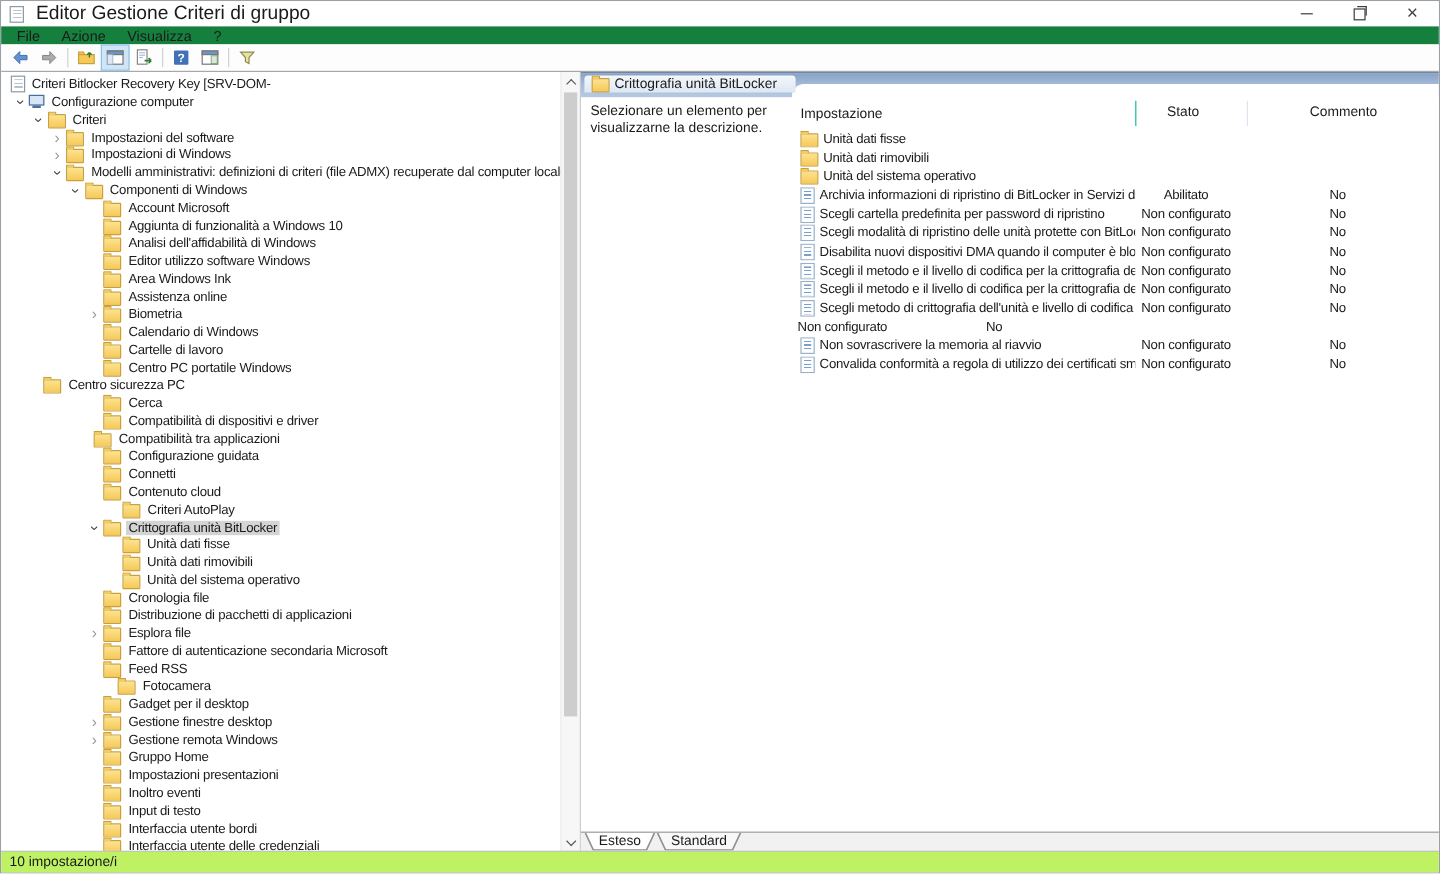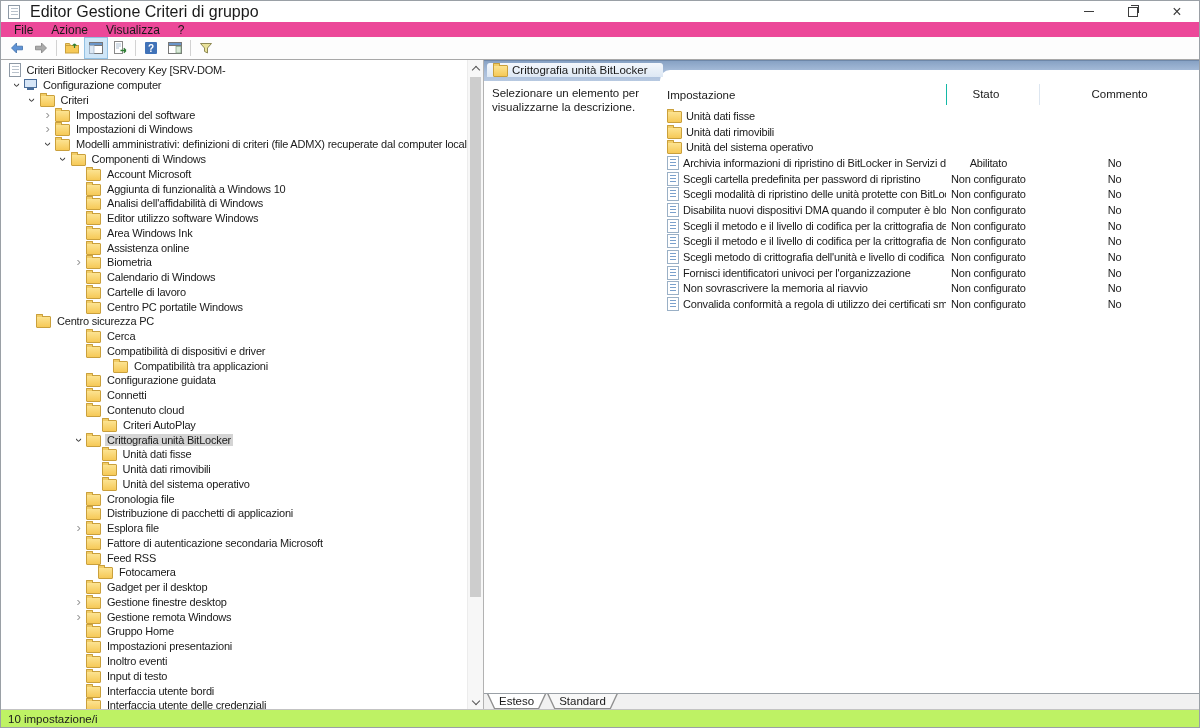--- a/index.html
+++ b/index.html
@@ -10,21 +10,21 @@
   #titlebar{height:21px;display:flex;align-items:center;padding-left:7px;background:#fff;}
   #titlebar .title{margin-left:6px;font-size:16px;}
   #wincontrols{margin-left:auto;display:flex;height:21px;}
   .wbtn{width:44px;height:21px;display:flex;align-items:center;justify-content:center;}
   .glyph-min{width:10px;height:1px;background:#3c3c3c;display:block;}
   .glyph-restore{width:8px;height:8px;border:1px solid #3c3c3c;position:relative;display:block;background:#fff;}
   .glyph-restore::before{content:"";position:absolute;left:2px;top:-3px;width:7px;height:7px;border-top:1px solid #3c3c3c;border-right:1px solid #3c3c3c;}
   .glyph-close::before{content:"\00d7";font-size:16px;line-height:16px;color:#3c3c3c;}
 
   
-  #menubar{height:15px;display:flex;align-items:center;padding-left:4px;background:#ec4899;}
+  #menubar{height:15px;display:flex;align-items:center;padding-left:4px;background:#15803d;}
   .menuitem{padding:0 9px;font-size:12px;}
 
   
   #toolbar{height:22px;display:flex;align-items:center;padding-left:4px;background:#fdfdfd;border-bottom:1px solid #a8a8a8;}
   .tbtn{width:22px;height:20px;display:flex;align-items:center;justify-content:center;border:1px solid transparent;}
   .tbtn.active{background:#cfe6f8;border:1px solid #93c1e3;}
   .tsep{width:1px;height:16px;background:#d2d2d2;margin:0 3px;}
 
   
   #main{position:absolute;top:59px;left:0;width:1198px;height:650px;}
@@ -289,21 +289,21 @@
             <span class="ic folder"></span>
             <span class="lbl">Cerca</span>
           </div>
 
           <div class="trow" style="padding-left: 85px;">
 
             <span class="ic folder"></span>
             <span class="lbl">Compatibilità di dispositivi e driver</span>
           </div>
 
-          <div class="trow" style="padding-left: 112px;">
+          <div class="trow" style="padding-left: 77px;">
 
             <span class="ic folder"></span>
             <span class="lbl">Compatibilità tra applicazioni</span>
           </div>
 
           <div class="trow" style="padding-left: 85px;">
 
             <span class="ic folder"></span>
             <span class="lbl">Configurazione guidata</span>
           </div>
@@ -545,24 +545,20 @@
             <div class="lrow">
               <span class="c-name">
                 <span class="ic setting"></span>
                 <span>Scegli metodo di crittografia dell'unità e livello di codifica (...</span>
               </span>
               <span class="c-stato">Non configurato</span>
               <span class="c-comm">No</span>
             </div>
 
             <div class="lrow">
-              <span class="c-name">
-                <span class="ic setting"></span>
-                <span>Fornisci identificatori univoci per l'organizzazione</span>
-              </span>
               <span class="c-stato">Non configurato</span>
               <span class="c-comm">No</span>
             </div>
 
             <div class="lrow">
               <span class="c-name">
                 <span class="ic setting"></span>
                 <span>Non sovrascrivere la memoria al riavvio</span>
               </span>
               <span class="c-stato">Non configurato</span>

